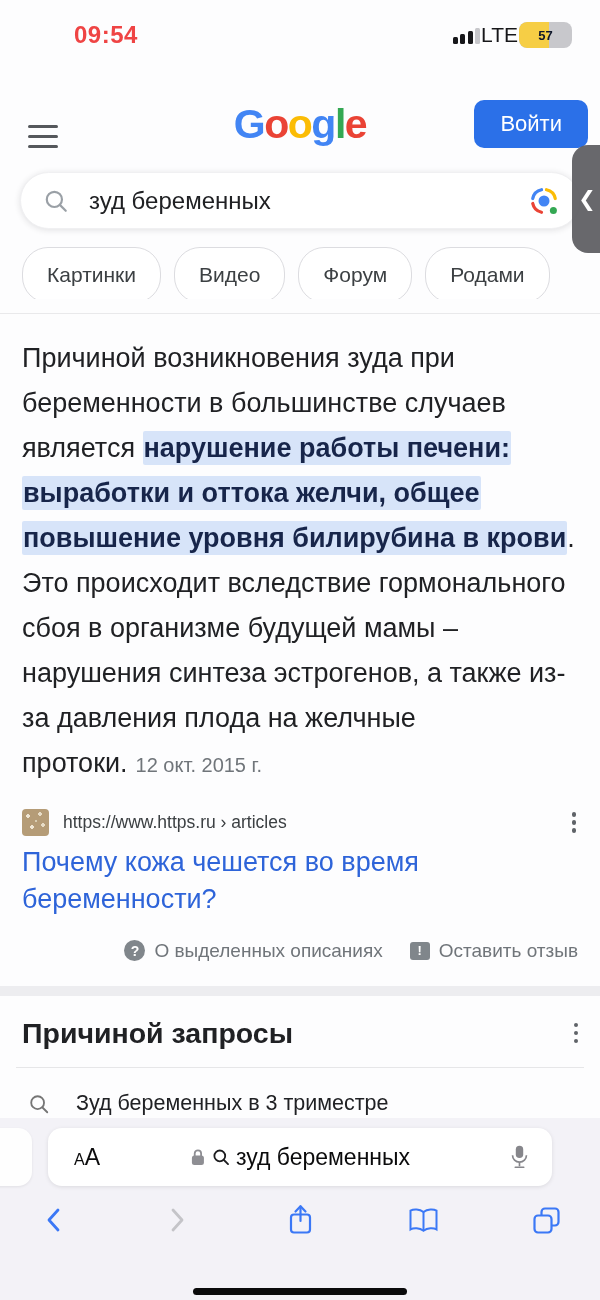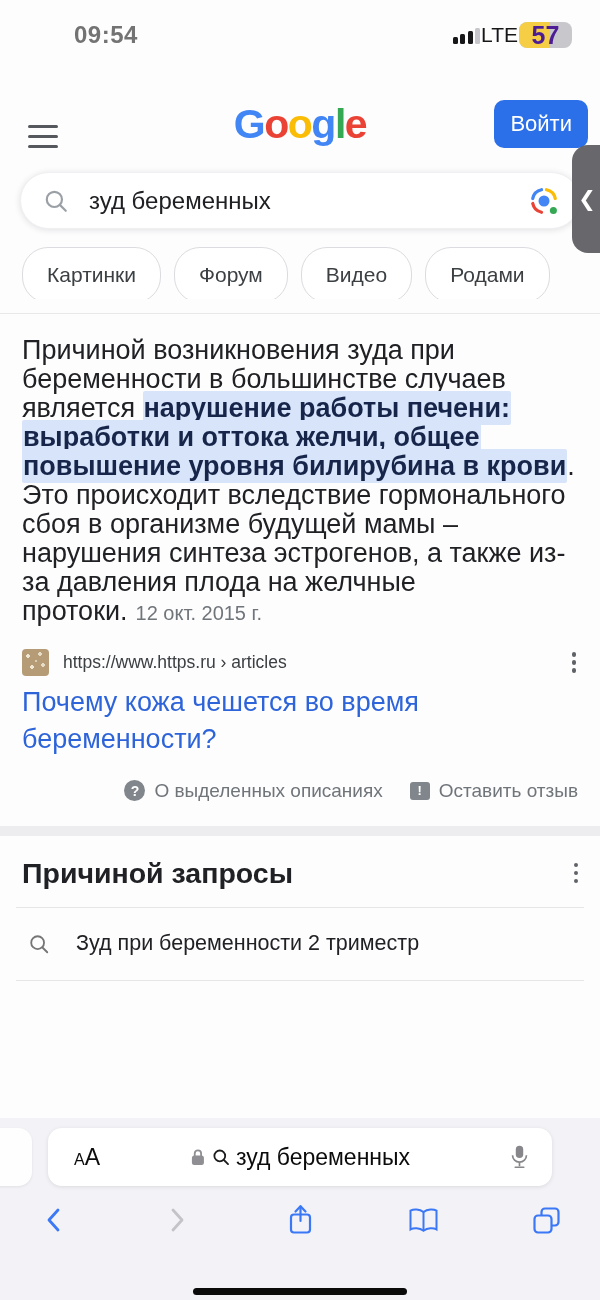--- a/index.html
+++ b/index.html
@@ -2,54 +2,54 @@
 <html><head>
 <meta charset="utf-8">
 <style>
   * { margin:0; padding:0; box-sizing:border-box; }
   html,body { width:600px; }
   body { font-family:"Liberation Sans","DejaVu Sans",sans-serif; background:#e8e8ea; }
   .screen { position:relative; width:600px; height:1300px; background:#fdfdfe; overflow:hidden; }
 
   
   .status-bar { height:60px; display:flex; align-items:center; justify-content:space-between; padding:10px 28px 0 74px; }
-  .time { font-size:24px; font-weight:700; color:#737373; letter-spacing:.5px; }
+  .time { font-size:24px; font-weight:700; color:#ef4444; letter-spacing:.5px; }
   .status-right { display:flex; align-items:center; gap:1px; }
   .signal { display:flex; align-items:flex-end; gap:2.5px; height:17px; }
   .signal i { display:block; width:5px; border-radius:1.5px; background:#17171a; }
   .signal .s1{height:7px;} .signal .s2{height:10px;} .signal .s3{height:13px;}
   .signal .s4{height:16px; background:#c7c7cb;}
   .lte { font-size:21px; color:#17171a; font-weight:500; }
   .battery { position:relative; width:53px; height:26px; border-radius:8px; background:#c8c8cc; overflow:hidden; }
   .batt-fill { position:absolute; left:0; top:0; bottom:0; width:57%; background:#f6ce45; border-radius:8px 0 0 8px; }
-  .batt-num { position:absolute; inset:0; display:flex; align-items:center; justify-content:center; font-size:25px; font-weight:700; color:#4c1d95; }
+  .batt-num { position:absolute; inset:0; display:flex; align-items:center; justify-content:center; font-size:13px; font-weight:700; color:#0f172a; }
 
   
   .side-handle { position:absolute; right:0; top:145px; width:28px; height:108px; background:rgba(92,92,97,.93); border-radius:16px 0 0 16px; display:flex; align-items:center; justify-content:center; z-index:30; }
   .side-handle span { color:#fff; font-size:21px; font-weight:700; margin-left:2px; }
 
   
   .g-header { margin-top:40px; height:48px; display:flex; align-items:flex-end; padding:0 0 0 28px; position:relative; }
   .hamburger { width:30px; display:flex; flex-direction:column; gap:7px; cursor:pointer; }
   .hamburger i { display:block; height:3px; background:#55585c; border-radius:2px; }
   .g-logo { position:absolute; left:50%; transform:translateX(-50%); font-size:41px; font-weight:700; letter-spacing:-1.5px; }
   .g-logo .cb{color:#4285F4;} .g-logo .cr{color:#EA4335;} .g-logo .cy{color:#FBBC05;} .g-logo .cg{color:#34A853;}
-  .signin { position:absolute; right:12px; top:0; height:48px; padding:0 16px; background:#2b70e8; color:#fff; border:none; border-radius:10px; font-size:22px; font-family:inherit; }
+  .signin { position:absolute; right:12px; top:0; height:48px; padding:0 26px; background:#2b70e8; color:#fff; border:none; border-radius:10px; font-size:22px; font-family:inherit; }
 
   
   .searchbar { margin:24px 20px 0 20px; height:57px; background:#fff; border:1px solid #f0f0f2; border-radius:29px; box-shadow:0 1px 6px rgba(32,33,36,.13); display:flex; align-items:center; padding:0 20px 0 22px; }
   .searchbar .query { flex:1; margin-left:20px; font-size:24px; color:#202124; }
 
   
   .chips { margin-top:18px; height:52px; display:flex; gap:13px; padding-left:22px; overflow:hidden; }
   .chip { flex:0 0 auto; height:56px; padding:0 24px; display:flex; align-items:center; background:#fff; border:1px solid #dcdce0; border-radius:26px; font-size:21px; color:#3c4043; }
   .divider1 { margin-top:14px; height:1px; background:#e9e9eb; }
 
   
-  .snippet { padding:22px 22px 0 22px; font-size:27px; line-height:29px; color:#202124; }
+  .snippet { padding:22px 22px 0 22px; font-size:27px; line-height:45px; color:#202124; }
   .hl { background:#d7e4f9; color:#17254a; font-weight:700; border-radius:2px; padding:2px 1px; -webkit-box-decoration-break:clone; box-decoration-break:clone; }
   .sn-date { color:#70757a; font-size:20px; margin-left:8px; white-space:nowrap; }
 
   .source-row { margin-top:20px; padding:0 16px 0 22px; display:flex; align-items:center; }
   .favicon { width:27px; height:27px; border-radius:4px; background:#b59c77;
     background-image:radial-gradient(circle 2px at 6px 7px,#efe6d4 99%,transparent),radial-gradient(circle 2px at 18px 5px,#e7dcc6 99%,transparent),radial-gradient(circle 2px at 10px 18px,#efe6d4 99%,transparent),radial-gradient(circle 2px at 21px 16px,#e7dcc6 99%,transparent),radial-gradient(circle 1.5px at 14px 12px,#d9cdb2 99%,transparent); }
   .source-url { margin-left:14px; font-size:17.5px; color:#3c4043; flex:1; }
   .dots { display:flex; flex-direction:column; gap:3.5px; padding:4px 8px; cursor:pointer; }
   .dots i { width:4.5px; height:4.5px; border-radius:50%; background:#5f6368; }
   .result-title { margin:7px 22px 0 22px; max-width:520px; font-size:27px; line-height:37px; color:#2e64d9; }
@@ -127,22 +127,22 @@
       <path d="M3 10 A 9 9 0 0 1 10 3" fill="none" stroke="#4285F4" stroke-width="2.6" stroke-linecap="round"></path>
       <path d="M14 3 A 9 9 0 0 1 21 10" fill="none" stroke="#FBBC05" stroke-width="2.6" stroke-linecap="round"></path>
       <path d="M3 14 A 9 9 0 0 0 10 21" fill="none" stroke="#EA4335" stroke-width="2.6" stroke-linecap="round"></path>
       <circle cx="12" cy="12" r="4.4" fill="#4285F4"></circle>
       <circle cx="19.5" cy="19.5" r="2.8" fill="#34A853"></circle>
     </svg>
   </div>
 
   <div class="chips">
     <div class="chip">Картинки</div>
+    <div class="chip">Видео</div>
     <div class="chip">Форум</div>
-    <div class="chip">Видео</div>
     <div class="chip">Родами</div>
   </div>
   <div class="divider1"></div>
 
   <p class="snippet"><span>Причиной возникновения зуда при беременности в большинстве случаев является </span><span class="hl">нарушение работы печени: выработки и оттока желчи, общее повышение уровня билирубина в крови</span><span>. Это происходит вследствие гормонального сбоя в организме будущей мамы – нарушения синтеза эстрогенов, а также из-за давления плода на желчные протоки.</span><span class="sn-date">12 окт. 2015 г.</span></p>
 
   <div class="source-row">
     <div class="favicon"></div>
     <span class="source-url">https://www.https.ru › articles</span>
     <div class="dots">
@@ -165,20 +165,27 @@
   <div class="rel-head">
     <h2>Причиной запросы</h2>
     <div class="dots">
         <i></i>
         <i></i>
         <i></i>
       </div>
   </div>
   <div class="rel-divider"></div>
 
+  <div class="rel-item">
+    <svg width="22" height="22" viewBox="0 0 24 24">
+        <circle cx="10.5" cy="10.5" r="7" fill="none" stroke="#757575" stroke-width="2"></circle>
+        <line x1="15.8" y1="15.8" x2="21" y2="21" stroke="#757575" stroke-width="2" stroke-linecap="round"></line>
+      </svg>
+    <span class="lbl">Зуд беременных в 3 триместре</span>
+  </div>
   <div class="rel-item">
     <svg width="22" height="22" viewBox="0 0 24 24">
         <circle cx="10.5" cy="10.5" r="7" fill="none" stroke="#757575" stroke-width="2"></circle>
         <line x1="15.8" y1="15.8" x2="21" y2="21" stroke="#757575" stroke-width="2" stroke-linecap="round"></line>
       </svg>
     <span class="lbl">Зуд при беременности 2 триместр</span>
   </div>
 
   <div class="safari">
     <div class="addr-row">

